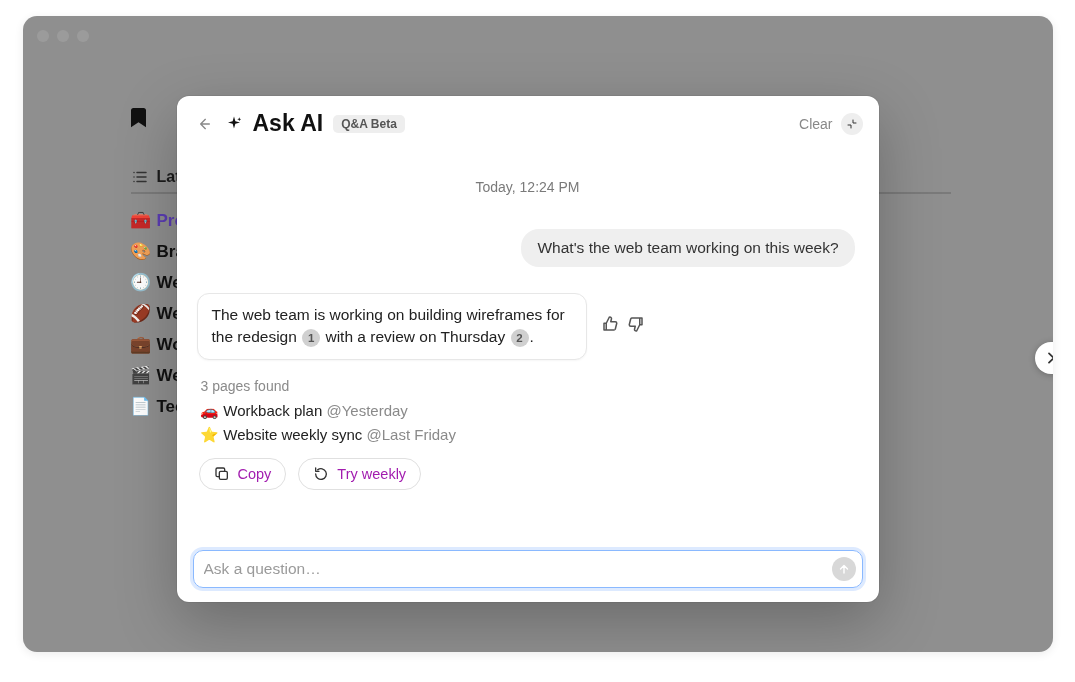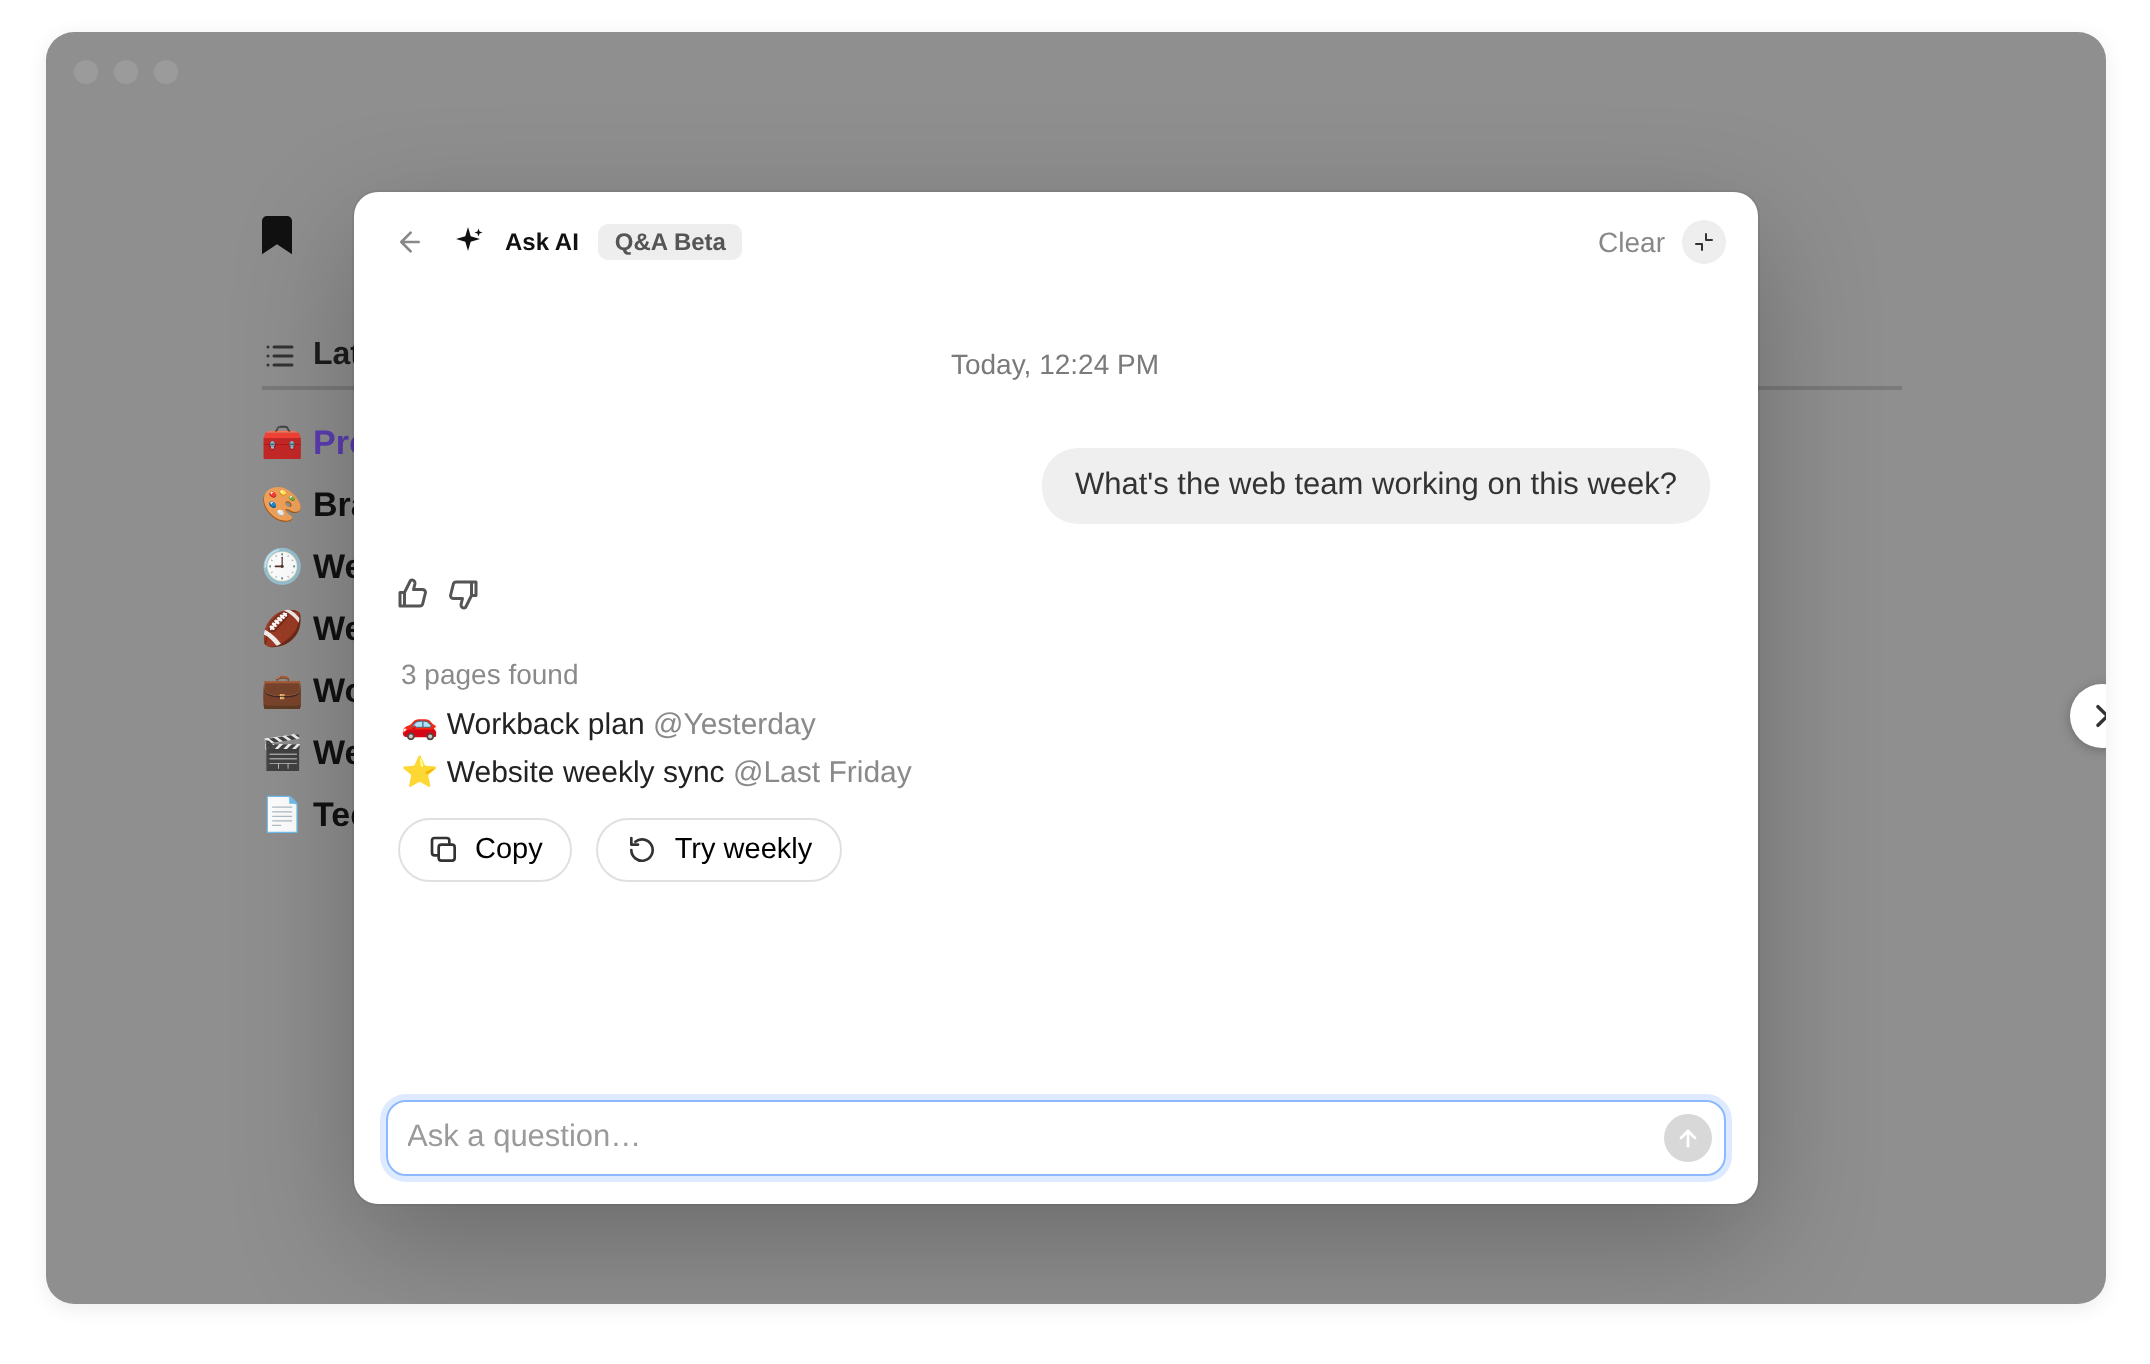--- a/index.html
+++ b/index.html
@@ -50,21 +50,21 @@
     background:#fff; border-radius:12px;
     box-shadow: 0 20px 60px rgba(0,0,0,0.25), 0 0 0 1px rgba(0,0,0,0.05);
     display:flex; flex-direction:column;
     padding: 14px 16px 14px 16px;
   }
   .modal-header {
     display:flex; align-items:center; gap:10px;
   }
   .back-btn { width:22px; height:22px; display:flex; align-items:center; justify-content:center; color:#6e6e6e; cursor:pointer; }
   .sparkle { width:18px; height:18px; }
-  .title { font-weight:700; font-size:12px; color:#111; }
+  .title { font-weight:700; font-size:23px; color:#111; }
   .badge {
     font-size:12px; background:#eee; color:#555; border-radius:5px; padding:2px 8px; font-weight:600;
   }
   .header-right { margin-left:auto; display:flex; align-items:center; gap:8px; }
   .clear { font-size:14px; color:#888; cursor:pointer; }
   .mini { width:22px; height:22px; background:#eee; border-radius:50%; display:flex; align-items:center; justify-content:center; cursor:pointer; }
   .mini svg { width:12px; height:12px; stroke:#555; }
 
   .chat { flex:1; overflow:hidden; padding: 12px 4px 0 4px; }
   .timestamp { text-align:center; color:#7a7a7a; font-size:14px; margin: 30px 0 34px 0; }
@@ -89,21 +89,21 @@
 
   .sources { padding-left: 4px; }
   .sources-head { color:#8a8a8a; font-size:14px; margin-bottom:8px; }
   .source { font-size:15px; color:#222; margin-bottom:6px; }
   .source .t { color:#8a8a8a; }
   .source.muted { color:#8a8a8a; }
 
   .actions { display:flex; gap:12px; margin-top:14px; padding-left:2px; }
   .pill {
     display:flex; align-items:center; gap:8px; border:1px solid #e0e0e0; background:#fff;
-    border-radius:999px; padding:7px 14px; font-size:14.5px; color:#000000; cursor:pointer;
+    border-radius:999px; padding:7px 14px; font-size:14.5px; color:#a21caf; cursor:pointer;
   }
   .pill svg { width:16px; height:16px; }
 
   .input-wrap {
     margin-top:auto;
     border:1.5px solid #8ab9ff; border-radius:10px;
     box-shadow: 0 0 0 3px rgba(120,170,255,0.25);
     display:flex; align-items:center; padding: 6px 6px 6px 10px;
   }
   .input-wrap input {
@@ -211,20 +211,23 @@
       </div>
 
       <div class="chat">
         <div class="timestamp">Today, 12:24 PM</div>
 
         <div class="user-row">
           <div class="user-bubble">What's the web team working on this week?</div>
         </div>
 
         <div class="ai-row">
+          <div class="ai-bubble">
+            <span>The web team is working on building wireframes for the redesign </span><span class="cite">1</span><span> with a review on Thursday </span><span class="cite">2</span><span>.</span>
+          </div>
           <div class="thumbs">
             <div>
               <svg width="18" height="18" viewBox="0 0 24 24">
                   <path class="icon-line" style="stroke:#555" d="M7 20 H4 V11 H7 M7 11 L11 3 a2 2 0 0 1 3 2 L13 9 H19 a2 2 0 0 1 2 2 L19 19 a2 2 0 0 1 -2 1 H7 Z"></path>
                 </svg>
             </div>
             <div>
               <svg width="18" height="18" viewBox="0 0 24 24">
                   <path class="icon-line" style="stroke:#555" d="M17 4 H20 V13 H17 M17 13 L13 21 a2 2 0 0 1 -3 -2 L11 15 H5 a2 2 0 0 1 -2 -2 L5 5 a2 2 0 0 1 2 -1 H17 Z"></path>
                 </svg>

